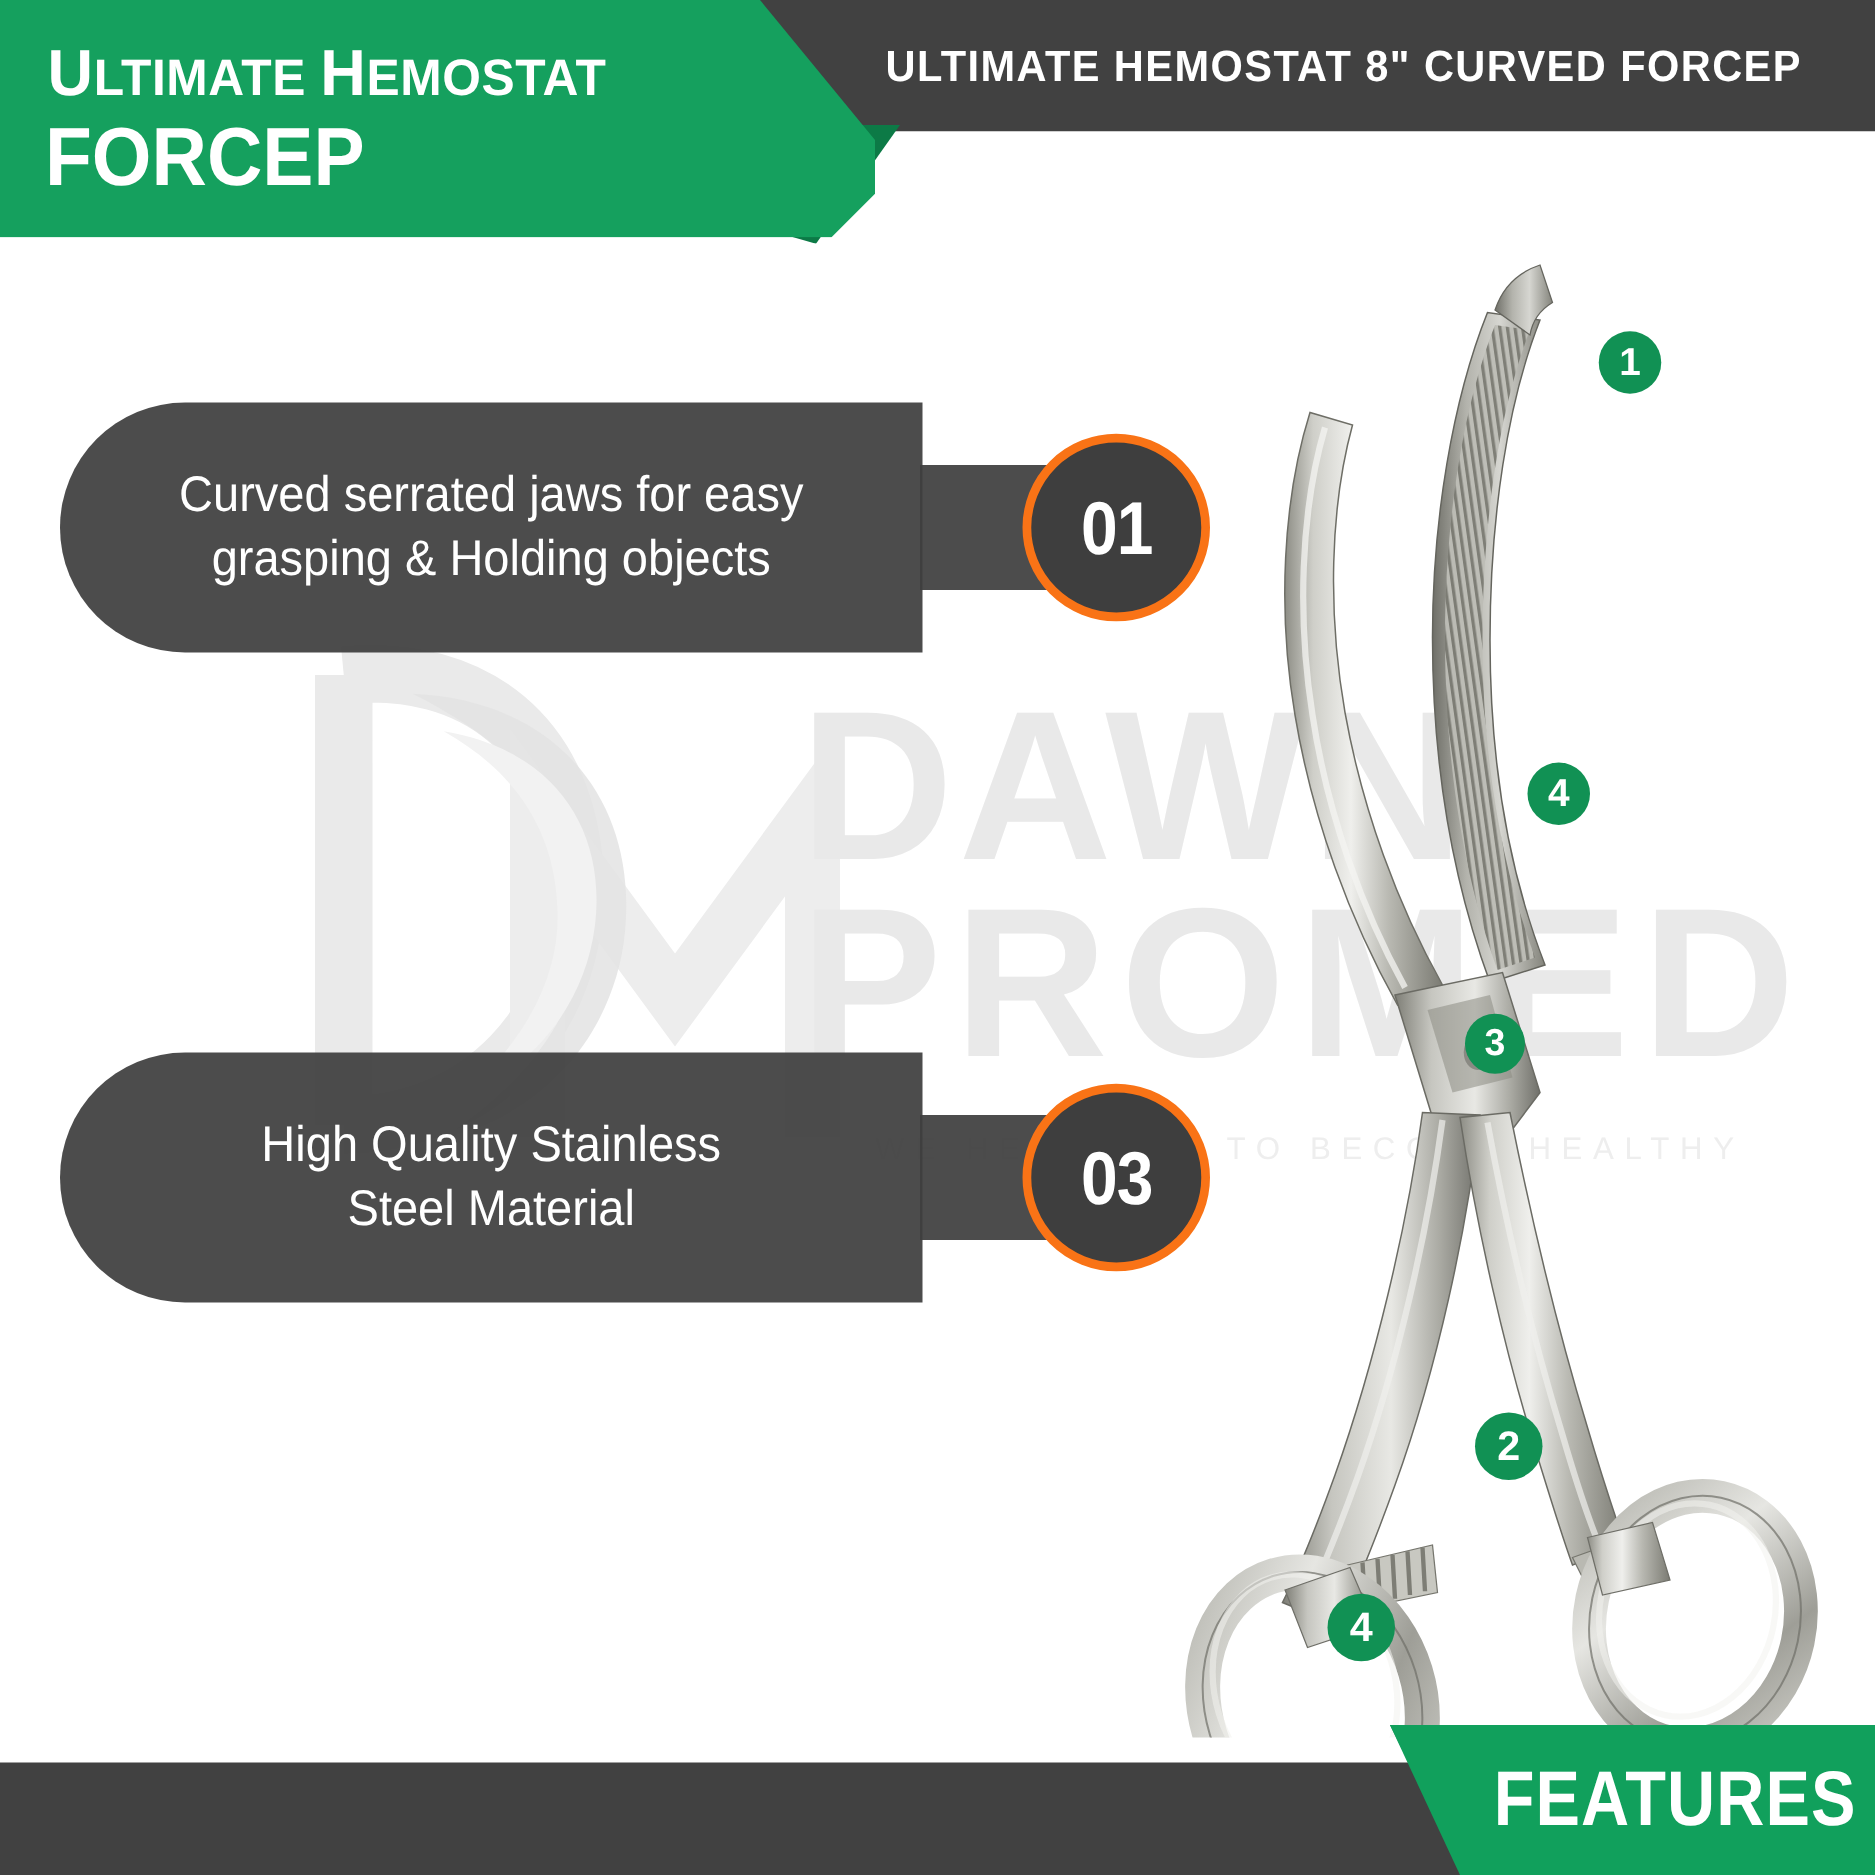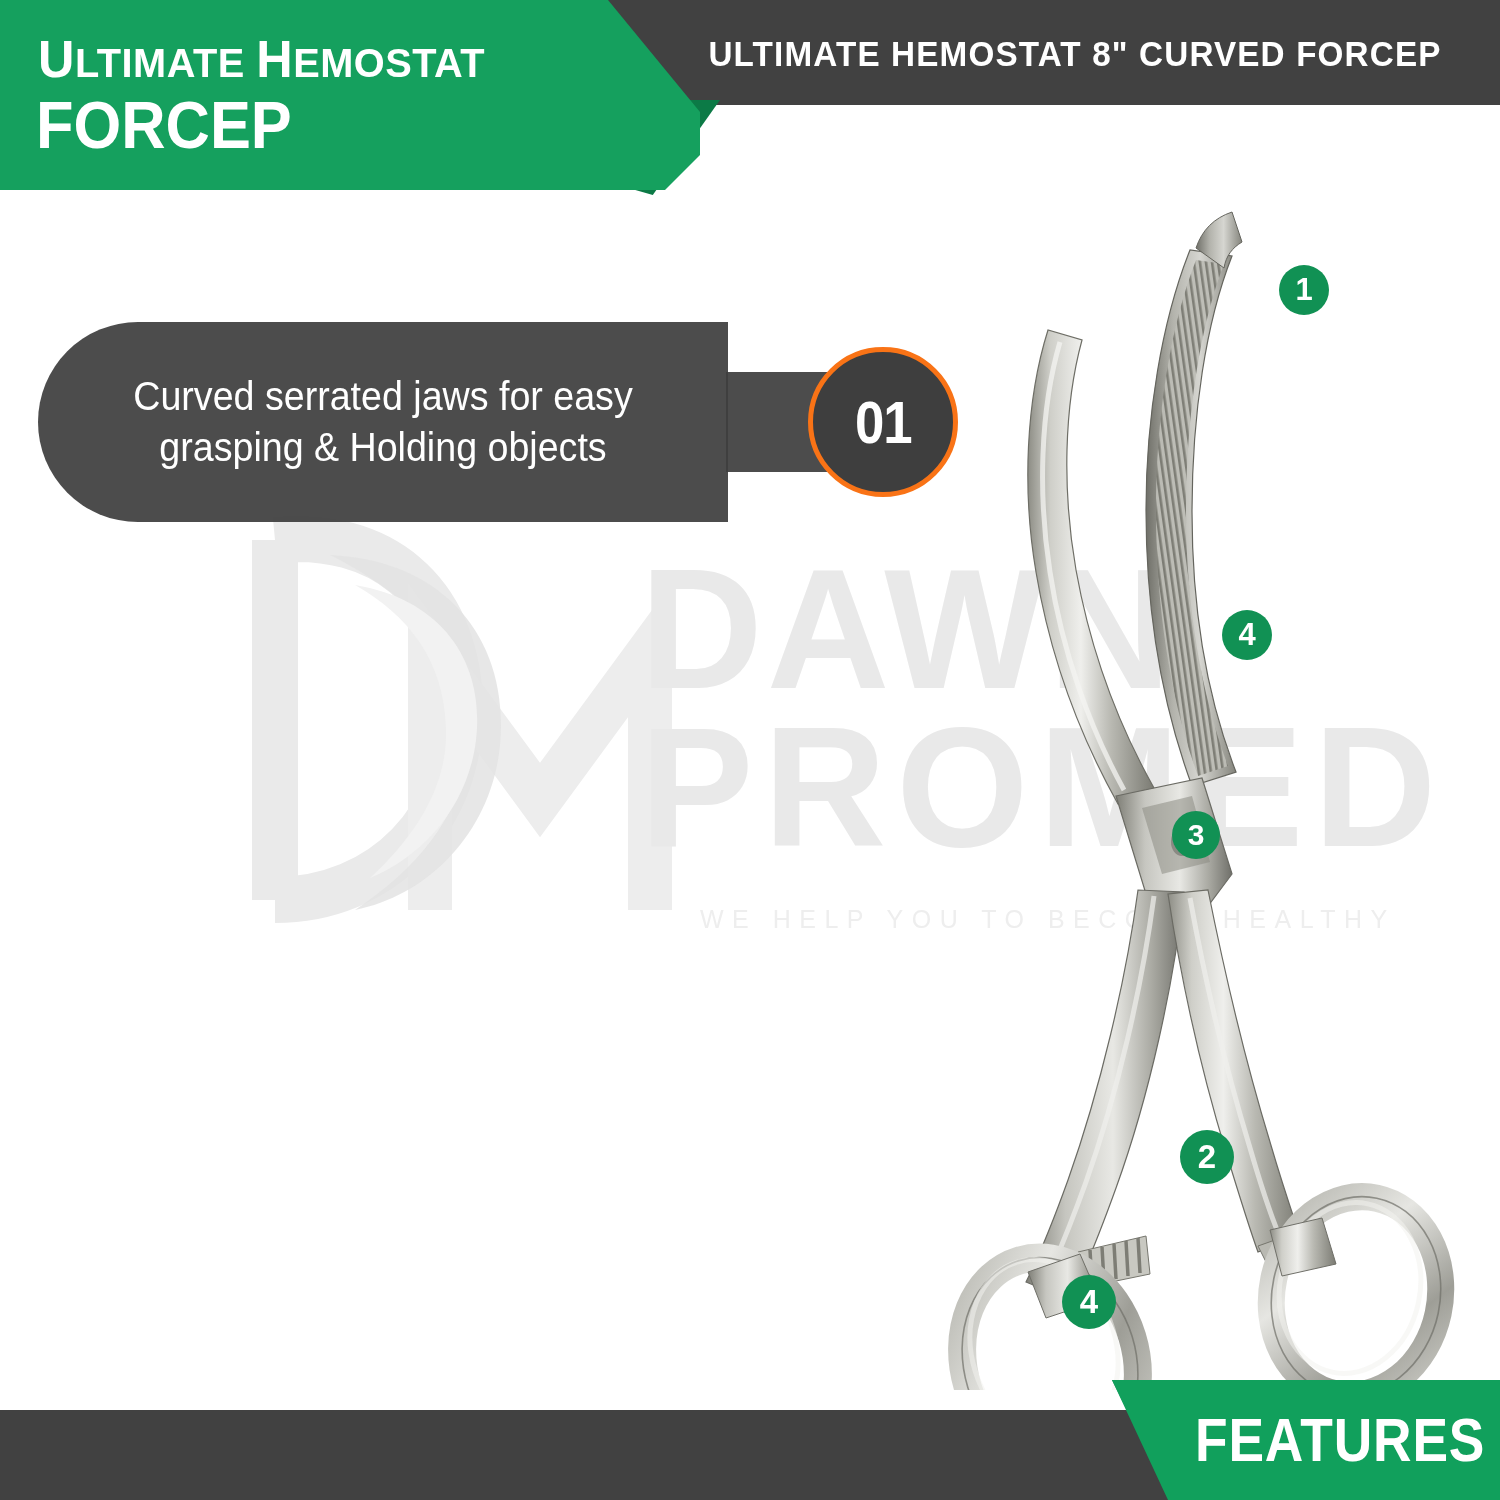--- a/index.html
+++ b/index.html
@@ -69,42 +69,42 @@
   }
   .hdr-l1 .sm{font-size:41px;}
   .hdr-l2{
     position:absolute;left:36px;top:92px;
     color:#ffffff;font-size:66px;font-weight:bold;
     letter-spacing:0px;line-height:1;
     transform:scaleX(0.93);transform-origin:left center;
   }
 
   
-  .feature{position:absolute;left:38px;z-index:3;height:232px;width:920px;}
+  .feature{position:absolute;left:48px;z-index:3;height:232px;width:920px;}
   .f-pill{
     position:absolute;left:0;top:0;width:690px;height:200px;
     background:rgba(62,62,62,0.93);
     border-radius:100px 0 0 100px;
   }
   .f-tab{
     position:absolute;left:688px;top:50px;width:110px;height:100px;
     background:rgba(62,62,62,0.93);
   }
   .f-text{
     position:absolute;left:30px;top:0;width:630px;height:200px;
     display:flex;align-items:center;justify-content:center;
     text-align:center;color:#ffffff;
     font-size:40px;line-height:1.28;
     transform:scaleX(0.94);transform-origin:center;
   }
   .f-badge{
     position:absolute;left:770px;top:25px;width:150px;height:150px;
     border-radius:50%;
     background:#3e3e3e;
-    border:5px solid #f97316;
+    border:7px solid #f97316;
     box-sizing:border-box;
     display:flex;align-items:center;justify-content:center;
   }
   .f-badge span{
     color:#ffffff;font-size:60px;font-weight:bold;letter-spacing:-1px;
     transform:scaleX(0.88);transform-origin:center;
   }
 
   
   .product{position:absolute;left:940px;top:190px;width:540px;height:1200px;z-index:2;}
@@ -291,20 +291,31 @@
     <div class="f-text">
       <div><span>Curved serrated jaws for easy</span><br>
            <span>grasping &amp; Holding objects</span></div>
     </div>
     <div class="f-badge">
       <span>01</span>
     </div>
   </div>
 
 
+  <div class="feature" style="top:842px">
+    <div class="f-pill"></div>
+    <div class="f-tab"></div>
+    <div class="f-text">
+      <div><span>High Quality Stainless</span><br>
+           <span>Steel Material</span></div>
+    </div>
+    <div class="f-badge">
+      <span>03</span>
+    </div>
+  </div>
 
 
   <div class="footer">
     <div class="ft-dark"></div>
     <div class="ft-green-shadow"></div>
     <div class="ft-green"></div>
     <div class="ft-label">FEATURES</div>
   </div>
 
 </div>

